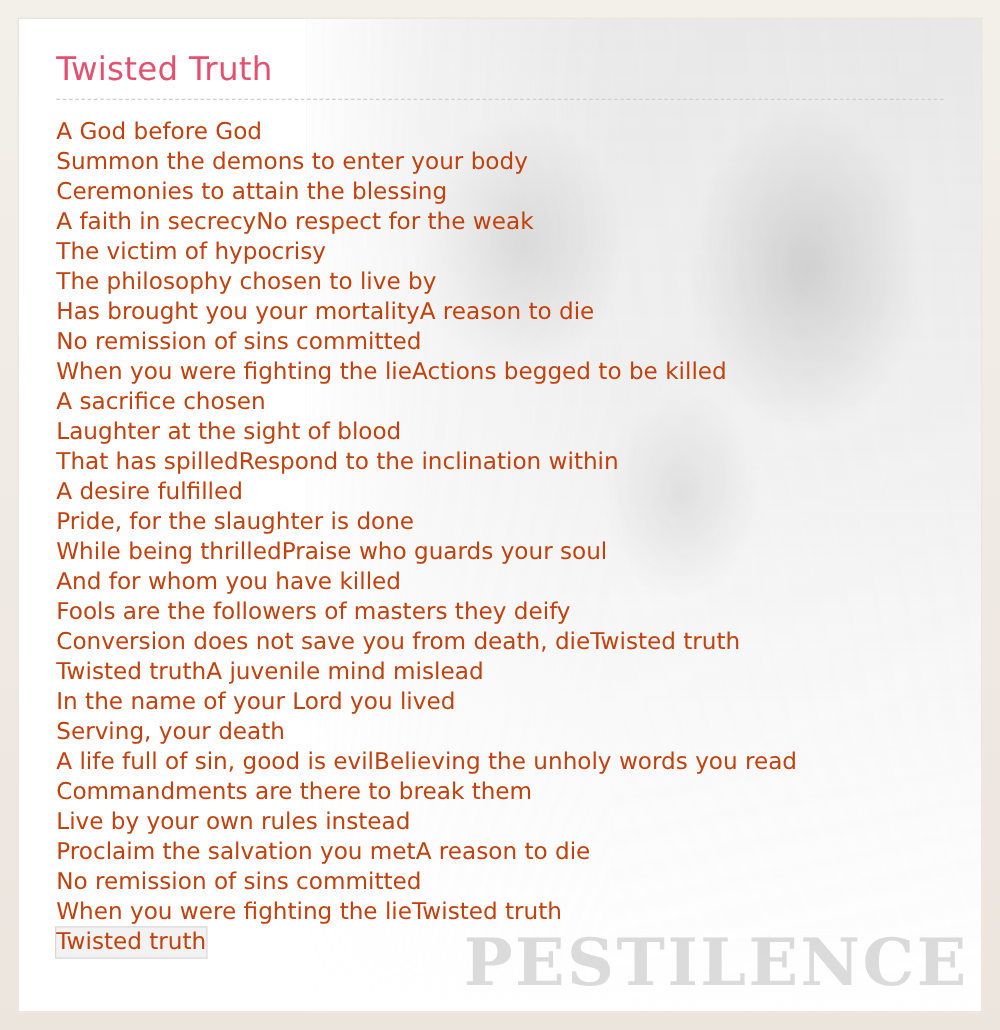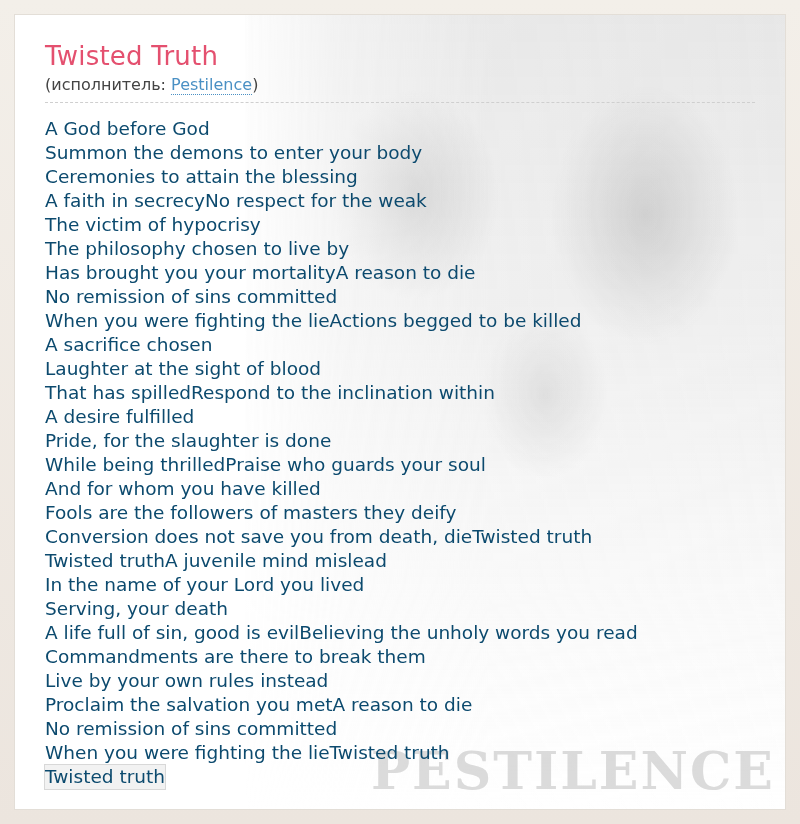--- a/index.html
+++ b/index.html
@@ -107,21 +107,21 @@
   }
   .divider {
     border: 0;
     border-top: 1px dashed #cfcfcf;
     margin: 8px 0 14px 0;
   }
   .lyrics {
     position: relative;
     font-size: 18.5px;
     line-height: 24px;
-    color: #0c4a6e;
+    color: #c2410c;
     white-space: pre-wrap;
   }
   .lyrics .line {
     display: block;
     padding: 0;
   }
   .lyrics .line.highlight {
     display: inline-block;
     background: #f2f2f2;
     box-shadow: 0 0 0 1px #d8d8d8;
@@ -131,19 +131,18 @@
 <body>
 
 <div class="page-frame">
   <div class="card">
 
     <div class="bg-photo"></div>
     <div class="bg-logo-bottom">PESTILENCE</div>
 
     <div class="content">
       <h1 class="song-title">Twisted Truth</h1>
-      <div class="performer-line"><span>(исполнитель: </span><a class="performer-link" href="#">Pestilence</a><span>)</span></div>
       <hr class="divider">
       <div class="lyrics" id="lyrics-body"><span class="line">A God before God</span><span class="line">Summon the demons to enter your body</span><span class="line">Ceremonies to attain the blessing</span><span class="line">A faith in secrecyNo respect for the weak</span><span class="line">The victim of hypocrisy</span><span class="line">The philosophy chosen to live by</span><span class="line">Has brought you your mortalityA reason to die</span><span class="line">No remission of sins committed</span><span class="line">When you were fighting the lieActions begged to be killed</span><span class="line">A sacrifice chosen</span><span class="line">Laughter at the sight of blood</span><span class="line">That has spilledRespond to the inclination within</span><span class="line">A desire fulfilled</span><span class="line">Pride, for the slaughter is done</span><span class="line">While being thrilledPraise who guards your soul</span><span class="line">And for whom you have killed</span><span class="line">Fools are the followers of masters they deify</span><span class="line">Conversion does not save you from death, dieTwisted truth</span><span class="line">Twisted truthA juvenile mind mislead</span><span class="line">In the name of your Lord you lived</span><span class="line">Serving, your death</span><span class="line">A life full of sin, good is evilBelieving the unholy words you read</span><span class="line">Commandments are there to break them</span><span class="line">Live by your own rules instead</span><span class="line">Proclaim the salvation you metA reason to die</span><span class="line">No remission of sins committed</span><span class="line">When you were fighting the lieTwisted truth</span><span class="line highlight">Twisted truth</span></div>
     </div>
 
   </div>
 </div>
 
 </body></html>

